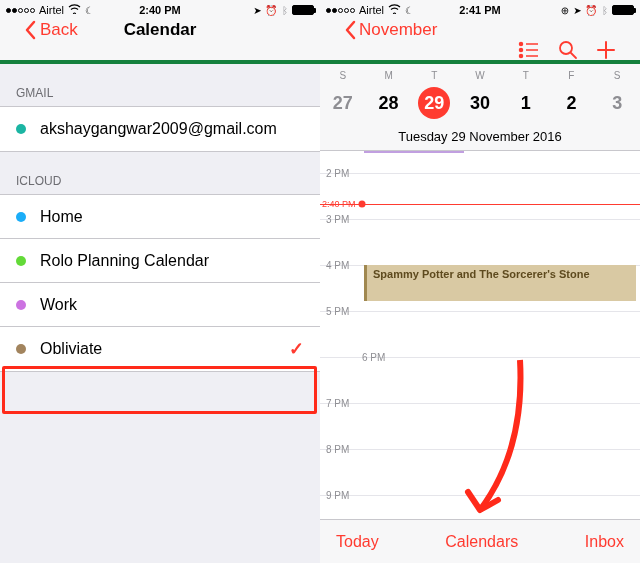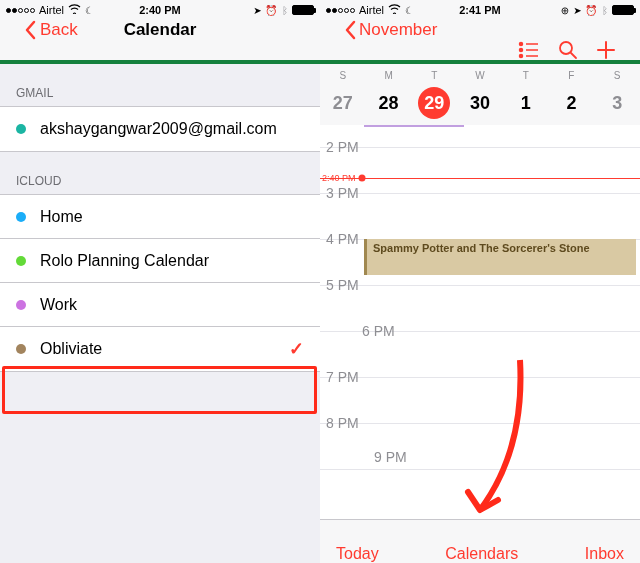--- a/index.html
+++ b/index.html
@@ -101,39 +101,39 @@
   .date-label {
     text-align:center; font-size:13px; padding:4px 0 6px; background:#f7f7f8;
     border-bottom:1px solid #c8c7cc;
   }
 
   .schedule { position:relative; height:380px; overflow:hidden; background:#fff; }
   .hour-line {
     position:absolute; left:0; right:0; border-top:1px solid #e5e5ea; height:0;
   }
   .hour-label {
-    position:absolute; left:6px; font-size:14px; color:#8e8e93; transform:translateY(-50%);
+    position:absolute; left:6px; font-size:10px; color:#8e8e93; transform:translateY(-50%);
   }
   .now-line {
     position:absolute; left:0; right:0; border-top:1px solid #ff3b30;
   }
   .now-label { position:absolute; left:2px; font-size:9px; color:#ff3b30; transform:translateY(-50%); }
   .now-dot { position:absolute; width:7px; height:7px; background:#ff3b30; border-radius:50%; transform:translate(-50%,-50%); }
   .event {
     position:absolute; left:44px; right:4px; background:#d9c9a3; border-left:3px solid #a08850;
     font-size:11px; font-weight:600; color:#5e4a1e; padding:3px 6px;
   }
   .existing-event {
     position:absolute; left:44px; width:100px; background:#c19fe0; height:4px;
   }
 
   .toolbar {
     position:absolute; bottom:0; left:0; right:0; height:44px;
     border-top:1px solid #c8c7cc; background:#f7f7f8;
-    display:flex; align-items:flex-end; justify-content:space-between; padding:0 16px;
+    display:flex; align-items:center; justify-content:space-between; padding:0 16px;
     font-size:16px; color:#ff3b30;
   }
 
   .arrow-annotation {
     position:absolute; pointer-events:none;
   }
 </style>
 </head>
 <body>
 
@@ -295,39 +295,40 @@
       <div class="day">
         <span>1</span>
       </div>
       <div class="day">
         <span>2</span>
       </div>
       <div class="day dim">
         <span>3</span>
       </div>
     </div>
+  <div class="date-label">Tuesday   29 November 2016</div>
 
   <div class="schedule" id="schedule">
     <div class="existing-event" style="top:-2px;"></div>
   <div class="hour-line" style="top: 22px;"></div>
       <div class="hour-label" style="top: 22px;">2 PM</div>
       <div class="hour-line" style="top: 68px;"></div>
       <div class="hour-label" style="top: 68px;">3 PM</div>
       <div class="hour-line" style="top: 114px;"></div>
       <div class="hour-label" style="top: 114px;">4 PM</div>
       <div class="hour-line" style="top: 160px;"></div>
       <div class="hour-label" style="top: 160px;">5 PM</div>
       <div class="hour-line" style="top: 206px;"></div>
       <div class="hour-label" style="top: 206px; padding-left: 36px;">6 PM</div>
       <div class="hour-line" style="top: 252px;"></div>
       <div class="hour-label" style="top: 252px;">7 PM</div>
       <div class="hour-line" style="top: 298px;"></div>
       <div class="hour-label" style="top: 298px;">8 PM</div>
       <div class="hour-line" style="top: 344px;"></div>
-      <div class="hour-label" style="top: 332px; margin-left: 48px;">9 PM</div>
+      <div class="hour-label" style="top: 344px;">9 PM</div>
       <div class="now-line" style="top: 52.6667px;"></div>
       <div class="now-dot" style="top: 52.6667px; left: 42px;"></div>
       <div class="now-label" style="top: 52.6667px;">2:40 PM</div>
       <div class="event" style="top: 114px; height: 36px;">Spammy Potter and The Sorcerer's Stone</div>
     </div>
 
   <div class="toolbar">
     <span>Today</span>
     <span>Calendars</span>
     <span>Inbox</span>

